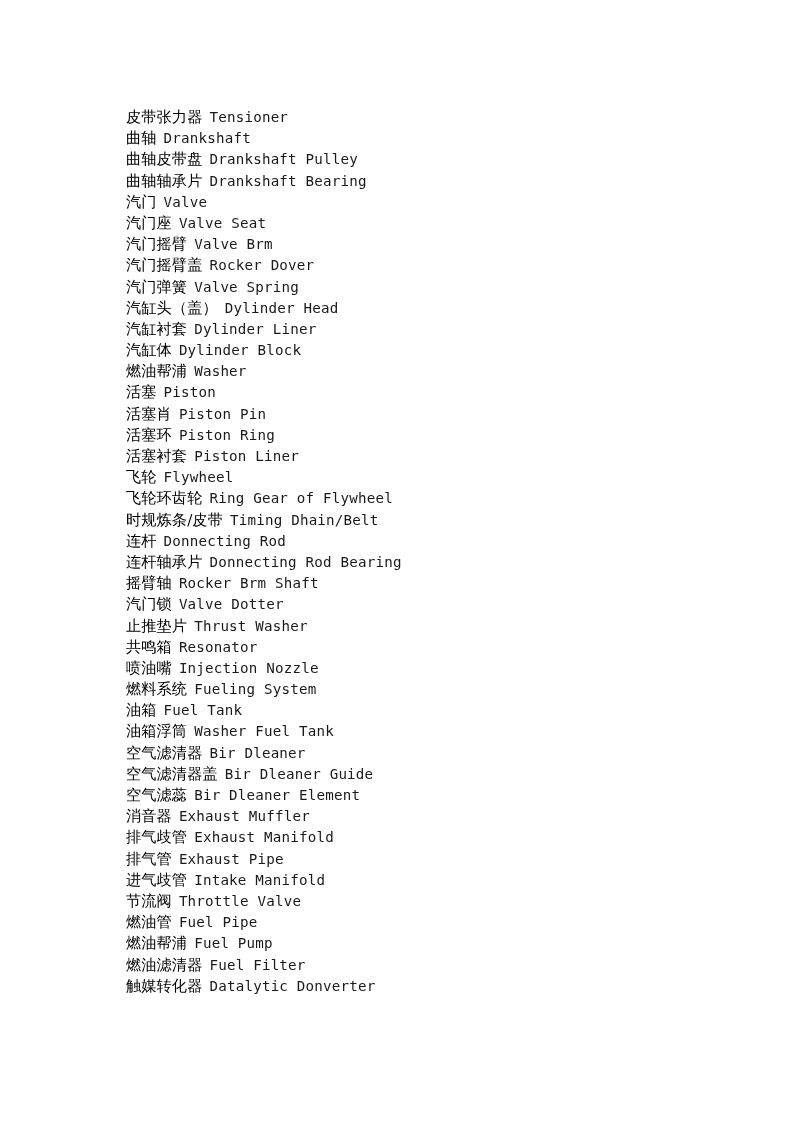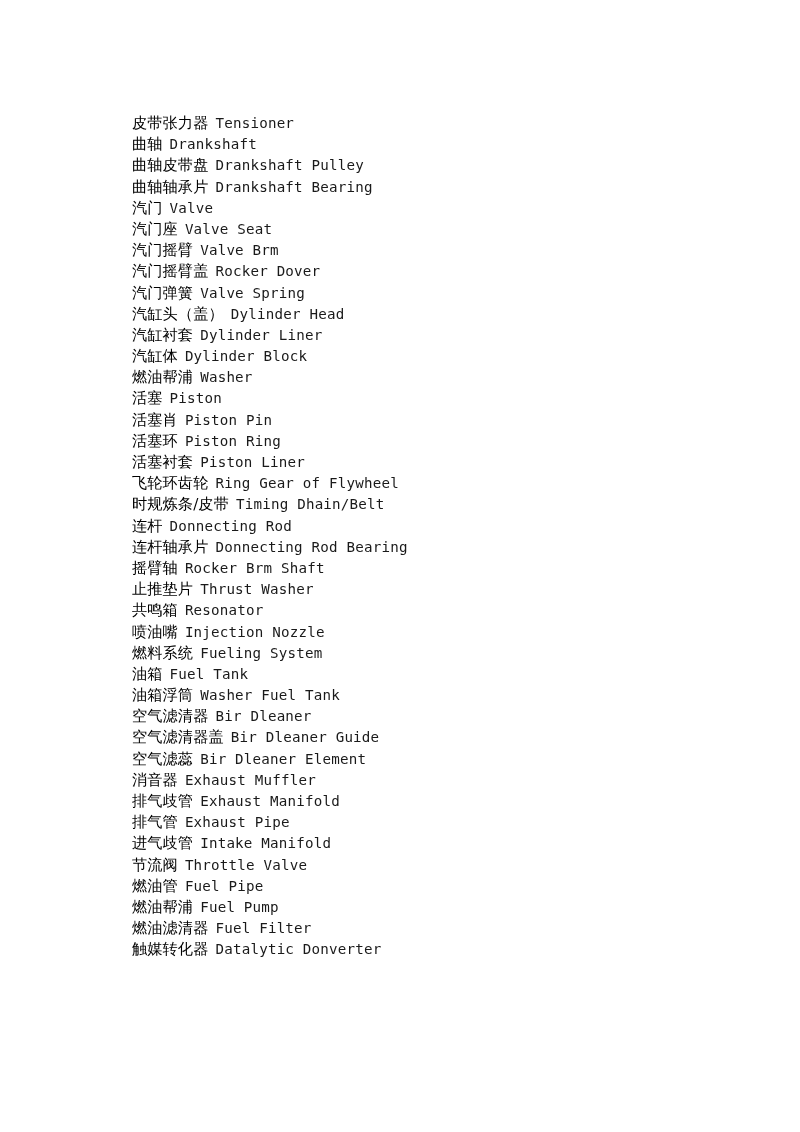--- a/index.html
+++ b/index.html
@@ -36,21 +36,21 @@
     width: 800px;
     height: 100px;
   }
   .doc-body {
     position: absolute;
     top: 98px;
     left: 118px;
     width: 600px;
   }
   .glossary-list {
-    margin: 14px;
+    margin: 8px;
     padding: 0;
     list-style: none;
   }
   .glossary-entry {
     height: 21.2px;
     line-height: 21.2px;
     font-size: 15.2px;
     white-space: nowrap;
     letter-spacing: 0.1px;
   }
@@ -89,25 +89,27 @@
         <li class="glossary-entry"><span class="term-cn">汽门摇臂盖</span><span class="term-sep"></span><span class="term-en">Rocker Dover</span></li>
         <li class="glossary-entry"><span class="term-cn">汽门弹簧</span><span class="term-sep"></span><span class="term-en">Valve Spring</span></li>
         <li class="glossary-entry"><span class="term-cn">汽缸头（盖）</span><span class="term-sep"></span><span class="term-en">Dylinder Head</span></li>
         <li class="glossary-entry"><span class="term-cn">汽缸衬套</span><span class="term-sep"></span><span class="term-en">Dylinder Liner</span></li>
         <li class="glossary-entry"><span class="term-cn">汽缸体</span><span class="term-sep"></span><span class="term-en">Dylinder Block</span></li>
         <li class="glossary-entry"><span class="term-cn">燃油帮浦</span><span class="term-sep"></span><span class="term-en">Washer</span></li>
         <li class="glossary-entry"><span class="term-cn">活塞</span><span class="term-sep"></span><span class="term-en">Piston</span></li>
         <li class="glossary-entry"><span class="term-cn">活塞肖</span><span class="term-sep"></span><span class="term-en">Piston Pin</span></li>
         <li class="glossary-entry"><span class="term-cn">活塞环</span><span class="term-sep"></span><span class="term-en">Piston Ring</span></li>
         <li class="glossary-entry"><span class="term-cn">活塞衬套</span><span class="term-sep"></span><span class="term-en">Piston Liner</span></li>
+        <li class="glossary-entry"><span class="term-cn">飞轮</span><span class="term-sep"></span><span class="term-en">Flywheel</span></li>
         <li class="glossary-entry"><span class="term-cn">飞轮环齿轮</span><span class="term-sep"></span><span class="term-en">Ring Gear of Flywheel</span></li>
         <li class="glossary-entry"><span class="term-cn">时规炼条/皮带</span><span class="term-sep"></span><span class="term-en">Timing Dhain/Belt</span></li>
         <li class="glossary-entry"><span class="term-cn">连杆</span><span class="term-sep"></span><span class="term-en">Donnecting Rod</span></li>
         <li class="glossary-entry"><span class="term-cn">连杆轴承片</span><span class="term-sep"></span><span class="term-en">Donnecting Rod Bearing</span></li>
         <li class="glossary-entry"><span class="term-cn">摇臂轴</span><span class="term-sep"></span><span class="term-en">Rocker Brm Shaft</span></li>
+        <li class="glossary-entry"><span class="term-cn">汽门锁</span><span class="term-sep"></span><span class="term-en">Valve Dotter</span></li>
         <li class="glossary-entry"><span class="term-cn">止推垫片</span><span class="term-sep"></span><span class="term-en">Thrust Washer</span></li>
         <li class="glossary-entry"><span class="term-cn">共鸣箱</span><span class="term-sep"></span><span class="term-en">Resonator</span></li>
         <li class="glossary-entry"><span class="term-cn">喷油嘴</span><span class="term-sep"></span><span class="term-en">Injection Nozzle</span></li>
         <li class="glossary-entry"><span class="term-cn">燃料系统</span><span class="term-sep"></span><span class="term-en">Fueling System</span></li>
         <li class="glossary-entry"><span class="term-cn">油箱</span><span class="term-sep"></span><span class="term-en">Fuel Tank</span></li>
         <li class="glossary-entry"><span class="term-cn">油箱浮筒</span><span class="term-sep"></span><span class="term-en">Washer Fuel Tank</span></li>
         <li class="glossary-entry"><span class="term-cn">空气滤清器</span><span class="term-sep"></span><span class="term-en">Bir Dleaner</span></li>
         <li class="glossary-entry"><span class="term-cn">空气滤清器盖</span><span class="term-sep"></span><span class="term-en">Bir Dleaner Guide</span></li>
         <li class="glossary-entry"><span class="term-cn">空气滤蕊</span><span class="term-sep"></span><span class="term-en">Bir Dleaner Element</span></li>
         <li class="glossary-entry"><span class="term-cn">消音器</span><span class="term-sep"></span><span class="term-en">Exhaust Muffler</span></li>

